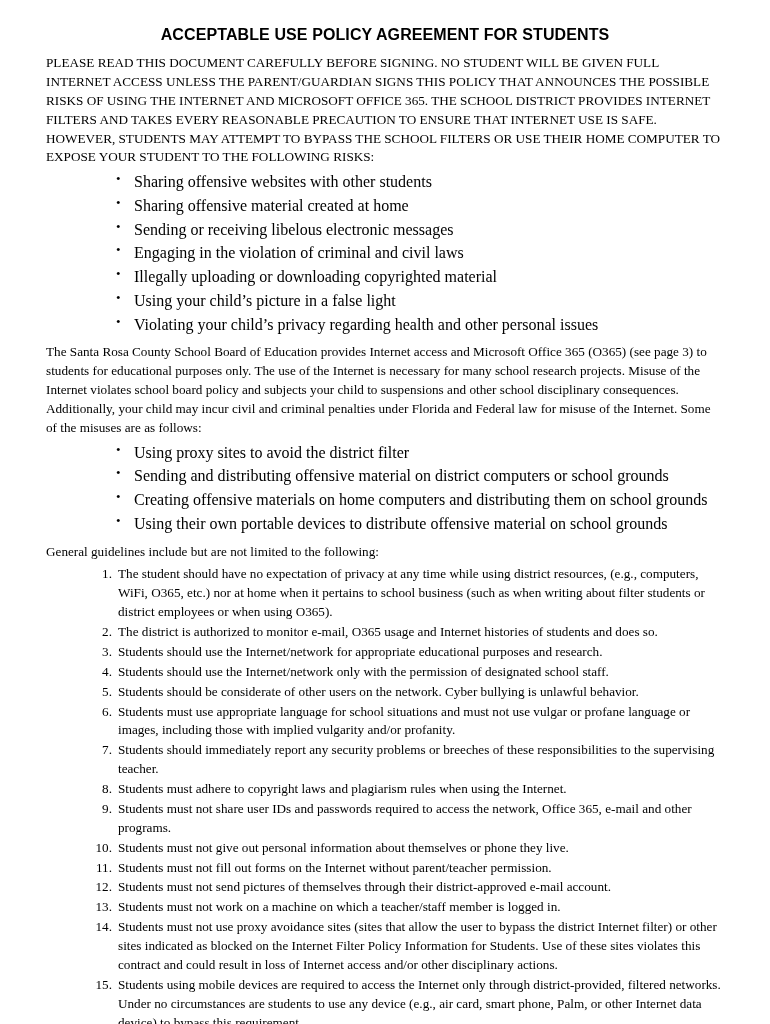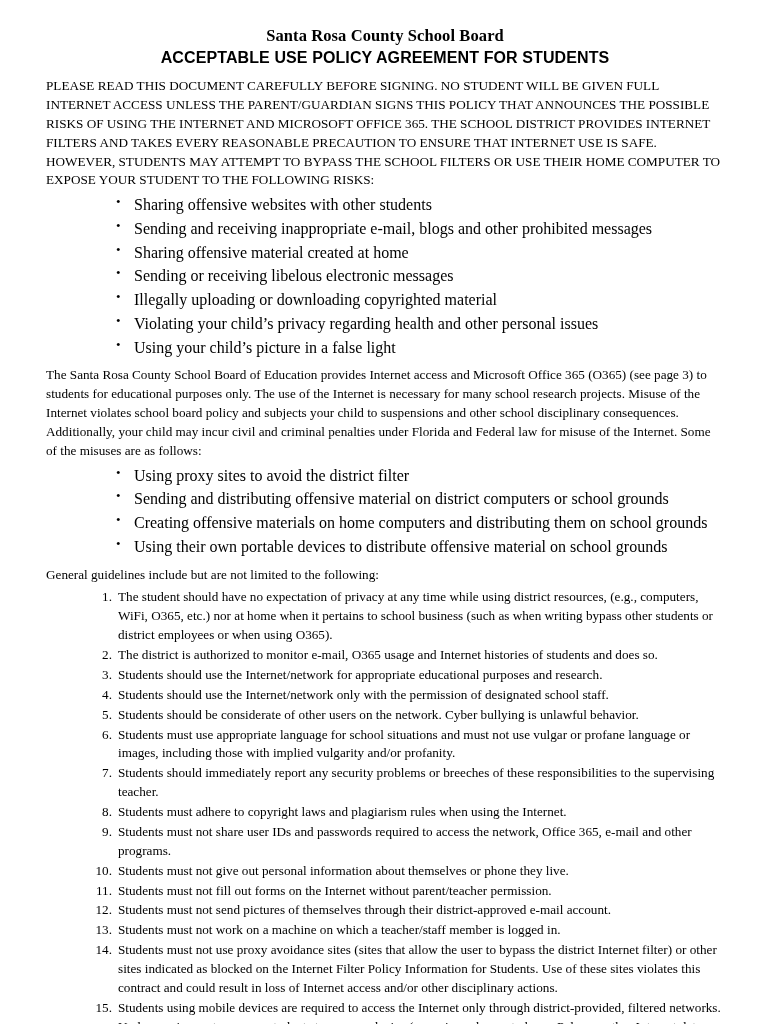--- a/index.html
+++ b/index.html
@@ -104,49 +104,48 @@
     font-family: "Liberation Serif", serif;
     font-size: 12.2px;
   }
 </style>
 </head>
 <body>
 
 <div class="page">
 
   <div class="doc-header">
-    <div class="org-title">Santa Rosa County School Board</div>
     <div class="doc-title">ACCEPTABLE USE POLICY AGREEMENT FOR STUDENTS</div>
   </div>
 
   <p class="para">PLEASE READ THIS DOCUMENT CAREFULLY BEFORE SIGNING. NO STUDENT WILL BE GIVEN FULL INTERNET ACCESS UNLESS THE PARENT/GUARDIAN SIGNS THIS POLICY THAT ANNOUNCES THE POSSIBLE RISKS OF USING THE INTERNET AND MICROSOFT OFFICE 365. THE SCHOOL DISTRICT PROVIDES INTERNET FILTERS AND TAKES EVERY REASONABLE PRECAUTION TO ENSURE THAT INTERNET USE IS SAFE. HOWEVER, STUDENTS MAY ATTEMPT TO BYPASS THE SCHOOL FILTERS OR USE THEIR HOME COMPUTER TO EXPOSE YOUR STUDENT TO THE FOLLOWING RISKS:</p>
 
   <ul class="bullets">
     <li>Sharing offensive websites with other students</li>
-    <li>Sending and receiving inappropriate e-mail, blogs and other prohibited messages</li>
     <li>Sharing offensive material created at home</li>
     <li>Sending or receiving libelous electronic messages</li>
+    <li>Engaging in the violation of criminal and civil laws</li>
     <li>Illegally uploading or downloading copyrighted material</li>
+    <li>Using your child’s picture in a false light</li>
     <li>Violating your child’s privacy regarding health and other personal issues</li>
-    <li>Using your child’s picture in a false light</li>
   </ul>
 
   <p class="para">The Santa Rosa County School Board of Education provides Internet access and Microsoft Office 365 (O365) (see page 3) to students for educational purposes only. The use of the Internet is necessary for many school research projects. Misuse of the Internet violates school board policy and subjects your child to suspensions and other school disciplinary consequences. Additionally, your child may incur civil and criminal penalties under Florida and Federal law for misuse of the Internet. Some of the misuses are as follows:</p>
 
   <ul class="bullets">
     <li>Using proxy sites to avoid the district filter</li>
     <li>Sending and distributing offensive material on district computers or school grounds</li>
     <li>Creating offensive materials on home computers and distributing them on school grounds</li>
     <li>Using their own portable devices to distribute offensive material on school grounds</li>
   </ul>
 
   <p class="para">General guidelines include but are not limited to the following:</p>
 
   <ol class="numbered">
-    <li>The student should have no expectation of privacy at any time while using district resources, (e.g., computers, WiFi, O365, etc.) nor at home when it pertains to school business (such as when writing bypass other students or district employees or when using O365).</li>
+    <li>The student should have no expectation of privacy at any time while using district resources, (e.g., computers, WiFi, O365, etc.) nor at home when it pertains to school business (such as when writing about filter students or district employees or when using O365).</li>
     <li>The district is authorized to monitor e-mail, O365 usage and Internet histories of students and does so.</li>
     <li>Students should use the Internet/network for appropriate educational purposes and research.</li>
     <li>Students should use the Internet/network only with the permission of designated school staff.</li>
     <li>Students should be considerate of other users on the network. Cyber bullying is unlawful behavior.</li>
     <li>Students must use appropriate language for school situations and must not use vulgar or profane language or images, including those with implied vulgarity and/or profanity.</li>
     <li>Students should immediately report any security problems or breeches of these responsibilities to the supervising teacher.</li>
     <li>Students must adhere to copyright laws and plagiarism rules when using the Internet.</li>
     <li>Students must not share user IDs and passwords required to access the network, Office 365, e-mail and other programs.</li>
     <li>Students must not give out personal information about themselves or phone they live.</li>
     <li>Students must not fill out forms on the Internet without parent/teacher permission.</li>

